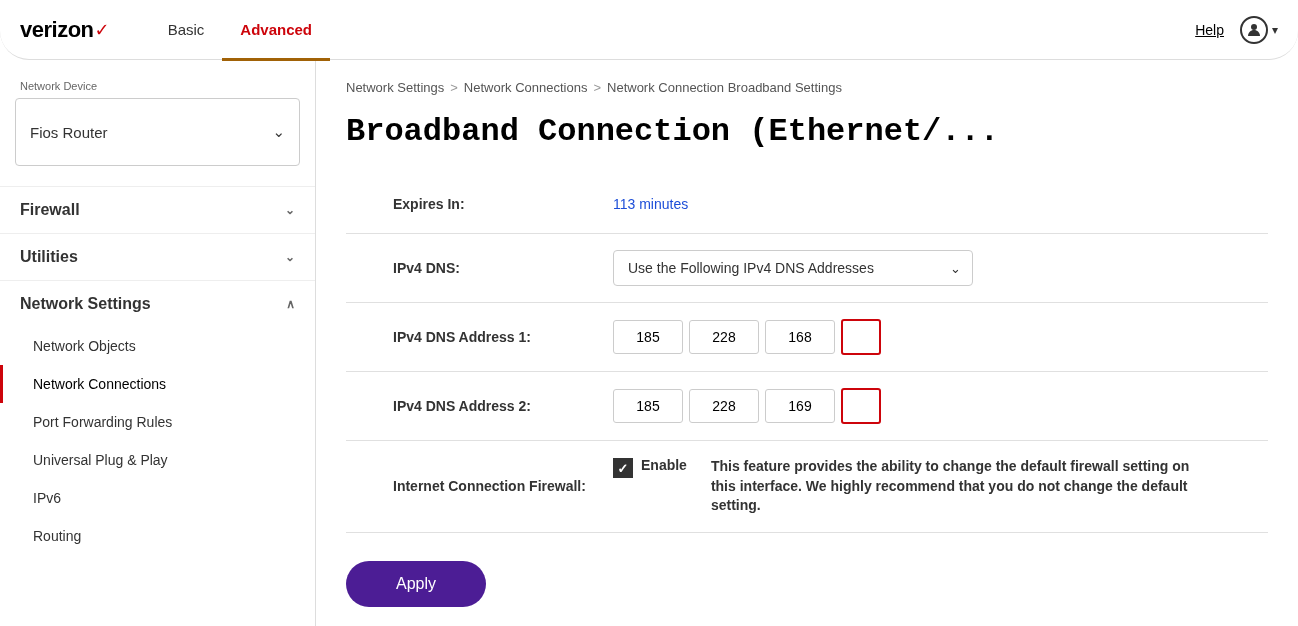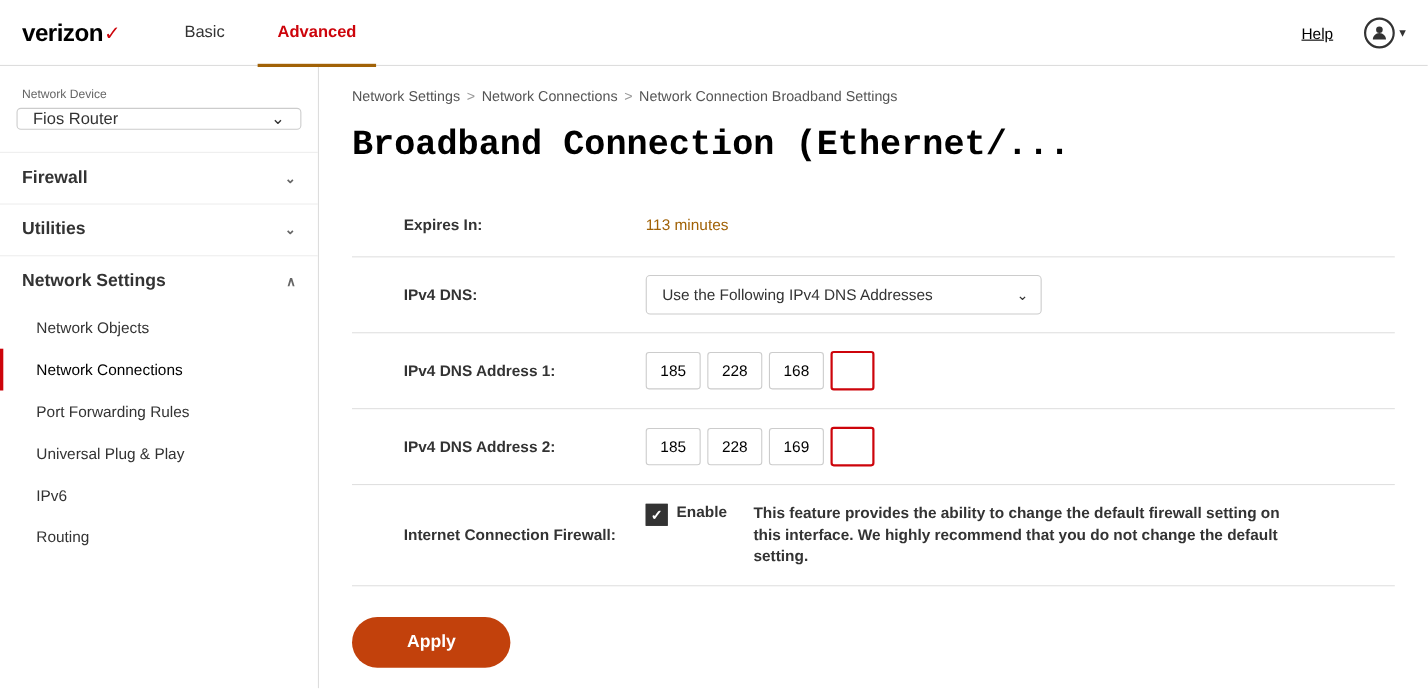--- a/index.html
+++ b/index.html
@@ -2,68 +2,68 @@
 <html><head>
   <meta charset="utf-8">
   <style>
     * { box-sizing: border-box; margin: 0; padding: 0; }
     body { font-family: Arial, Helvetica, sans-serif; font-size: 14px; color: #333; background: #fff; display: flex; flex-direction: column; height: 626px; overflow: hidden; }
 
     
     .header {
       display: flex; align-items: center; padding: 0 20px;
       height: 60px; border-bottom: 1px solid #ddd;
-      background: #fff; flex-shrink: 0;
+      background: #fff; flex-shrink: 0; border-radius: 29px;
     }
     .logo {
       display: flex; align-items: center; margin-right: 40px;
     }
     .logo-text {
       font-size: 22px; font-weight: bold; color: #000; letter-spacing: -0.5px;
     }
     .logo-check {
       color: #cd040b; font-size: 18px; margin-left: 1px;
     }
-    .nav-links { display: flex; gap: 12px; justify-content: center; }
+    .nav-links { display: flex; gap: 0; justify-content: center; }
     .nav-link {
       padding: 0 18px; height: 60px; display: flex; align-items: center;
       font-size: 15px; cursor: pointer; color: #333; text-decoration: none;
       border-bottom: 3px solid transparent; position: relative; top: 1px;
     }
     .nav-link.active {
       color: #cd040b; border-bottom: 3px solid #a16207; font-weight: bold;
     }
     .header-right {
-      margin-left: auto; display: flex; align-items: center; gap: 28px;
+      margin-left: auto; display: flex; align-items: center; gap: 16px;
     }
     .help-link { color: #000; text-decoration: underline; font-size: 14px; cursor: pointer; }
     .user-icon {
       display: flex; align-items: center; gap: 4px; cursor: pointer;
     }
     .user-circle {
       width: 28px; height: 28px; border-radius: 50%; border: 2px solid #333;
       display: flex; align-items: center; justify-content: center;
     }
 
     
     .main-layout {
       display: flex; flex: 1; overflow: hidden;
     }
 
     
     .sidebar {
-      width: 290px; flex-shrink: 0; border-right: 1px solid #ddd;
+      width: 316px; flex-shrink: 0; border-right: 1px solid #ddd;
       background: #fff; overflow-y: auto; padding: 20px 0;
     }
     .network-device-label {
       font-size: 11px; color: #666; padding: 0 20px 6px 20px;
     }
     .device-select {
       margin: 0 15px 20px 15px;
-      border: 1px solid #ccc; border-radius: 4px; padding: 0 14px;
+      border: 1px solid #ccc; border-radius: 4px; padding: 24px 14px;
       display: flex; justify-content: space-between; align-items: center;
       cursor: pointer; font-size: 15px;
     }
     .sidebar-divider { border-top: 1px solid #eee; margin: 0; }
     .sidebar-section {
       padding: 14px 20px; display: flex; justify-content: space-between;
       align-items: center; cursor: pointer; font-size: 16px; font-weight: bold;
     }
     .sidebar-item {
       padding: 11px 20px 11px 30px; cursor: pointer; font-size: 14px;
@@ -93,27 +93,27 @@
     .form-row {
       display: flex; align-items: center; padding: 16px 0;
       border-bottom: 1px solid #e0e0e0; min-height: 60px;
     }
     .form-row:first-child { border-top: 1px solid #e0e0e0; }
     .form-label {
       width: 220px; font-weight: bold; font-size: 14px; flex-shrink: 0;
       padding-right: 20px;
       margin-left: 47px;
     }
-    .form-value { font-size: 14px; color: #a16207; }
+    .form-value { font-size: 14px; color: #1d4ed8; }
     .form-control { flex: 1; display: flex; align-items: center; }
 
     
     .dns-inputs { display: flex; align-items: center; gap: 6px; }
     .dns-octet {
-      width: 50px; padding: 8px 8px; border: 1px solid #ccc; border-radius: 3px;
+      width: 70px; padding: 8px 8px; border: 1px solid #ccc; border-radius: 3px;
       font-size: 14px; text-align: center;
     }
     .dns-last-box {
       width: 40px; height: 36px; border: 2px solid #cd040b; border-radius: 3px;
       background: #fff;
     }
 
     
     .checkbox-row { display: flex; align-items: flex-start; gap: 8px; }
     .checkbox-custom {
@@ -122,23 +122,23 @@
       cursor: pointer; flex-shrink: 0; margin-top: 1px;
     }
     .checkbox-check { color: #fff; font-size: 13px; font-weight: bold; }
     .checkbox-label { font-size: 14px; font-weight: bold; margin-right: 16px; }
     .firewall-description {
       font-size: 14px; color: #333; font-weight: bold; max-width: 500px; line-height: 1.4;
     }
 
     
     .apply-btn {
-      margin-top: 28px; background: #c2410c; color: #fff; border: none;
+      margin-top: 28px; background: #4c1d95; color: #fff; border: none;
       border-radius: 30px; padding: 14px 50px; font-size: 16px;
-      cursor: pointer; font-weight: bold;
+      cursor: pointer; font-weight: normal;
     }
 
     
     .select-wrapper {
       position: relative; display: inline-block;
     }
     .select-wrapper select {
       appearance: none; padding: 9px 40px 9px 14px; border: 1px solid #ccc;
       border-radius: 4px; font-size: 14px; min-width: 360px; cursor: pointer;
       background: #fff; color: #333;

